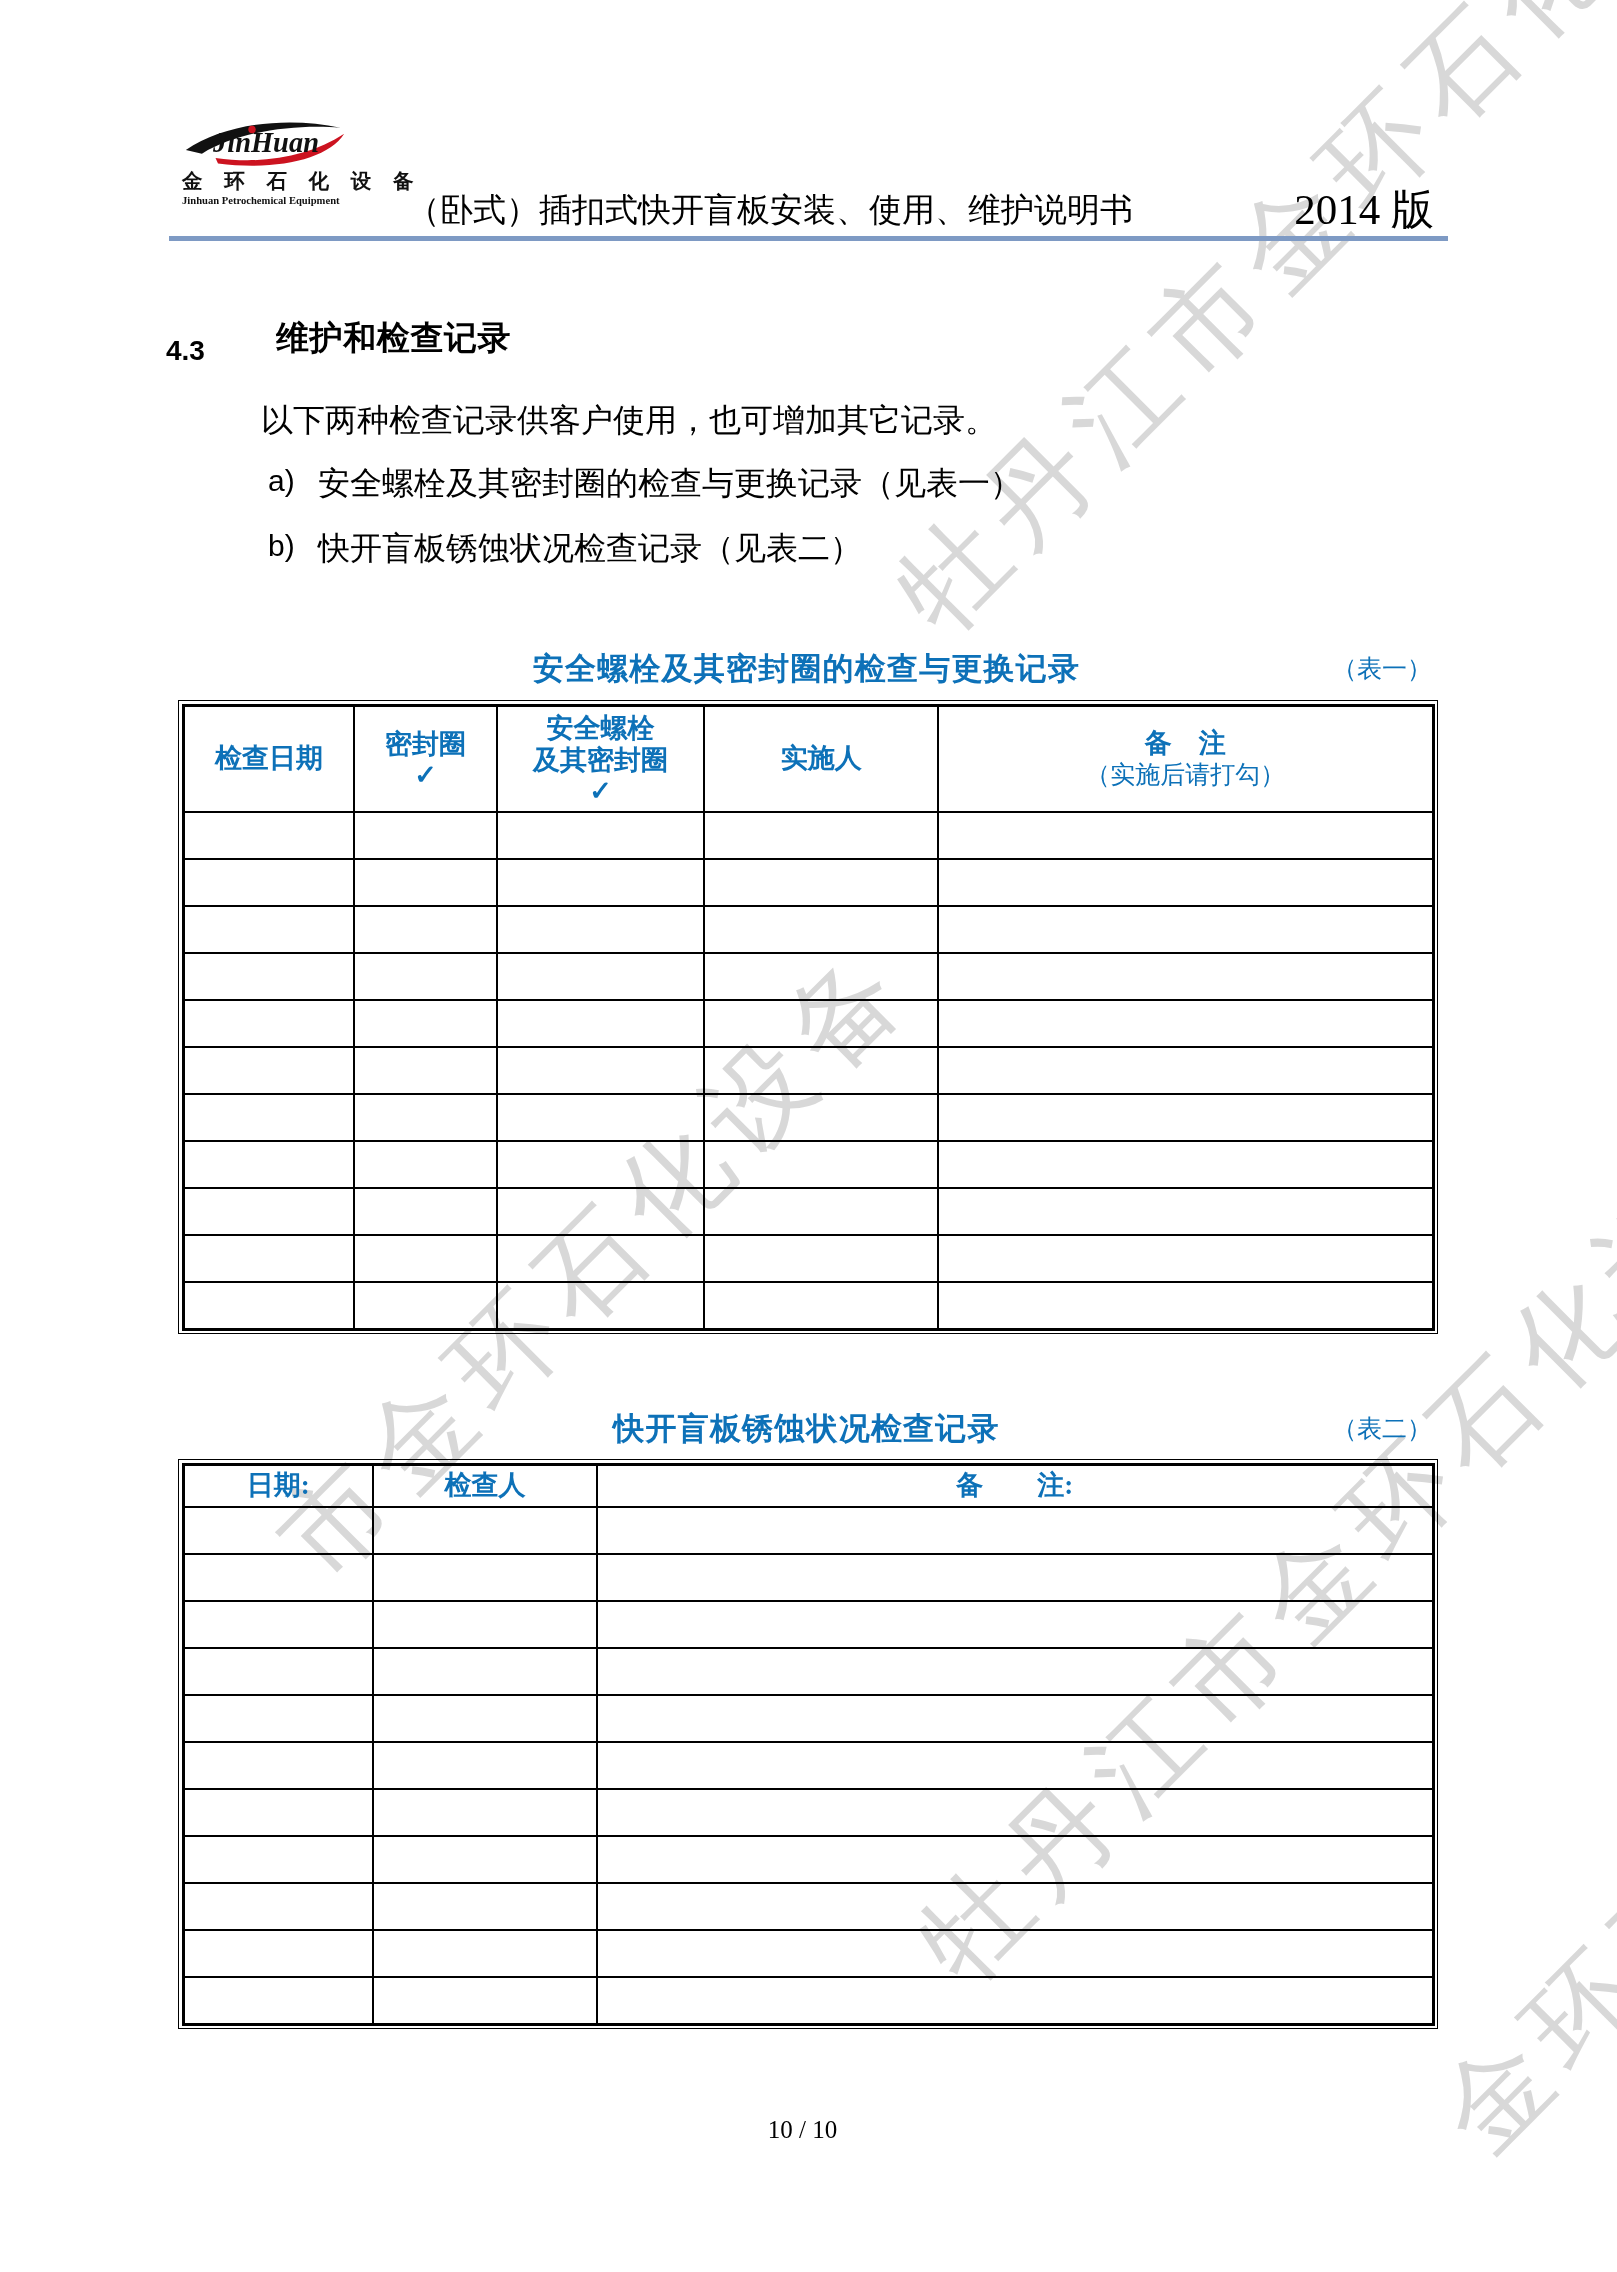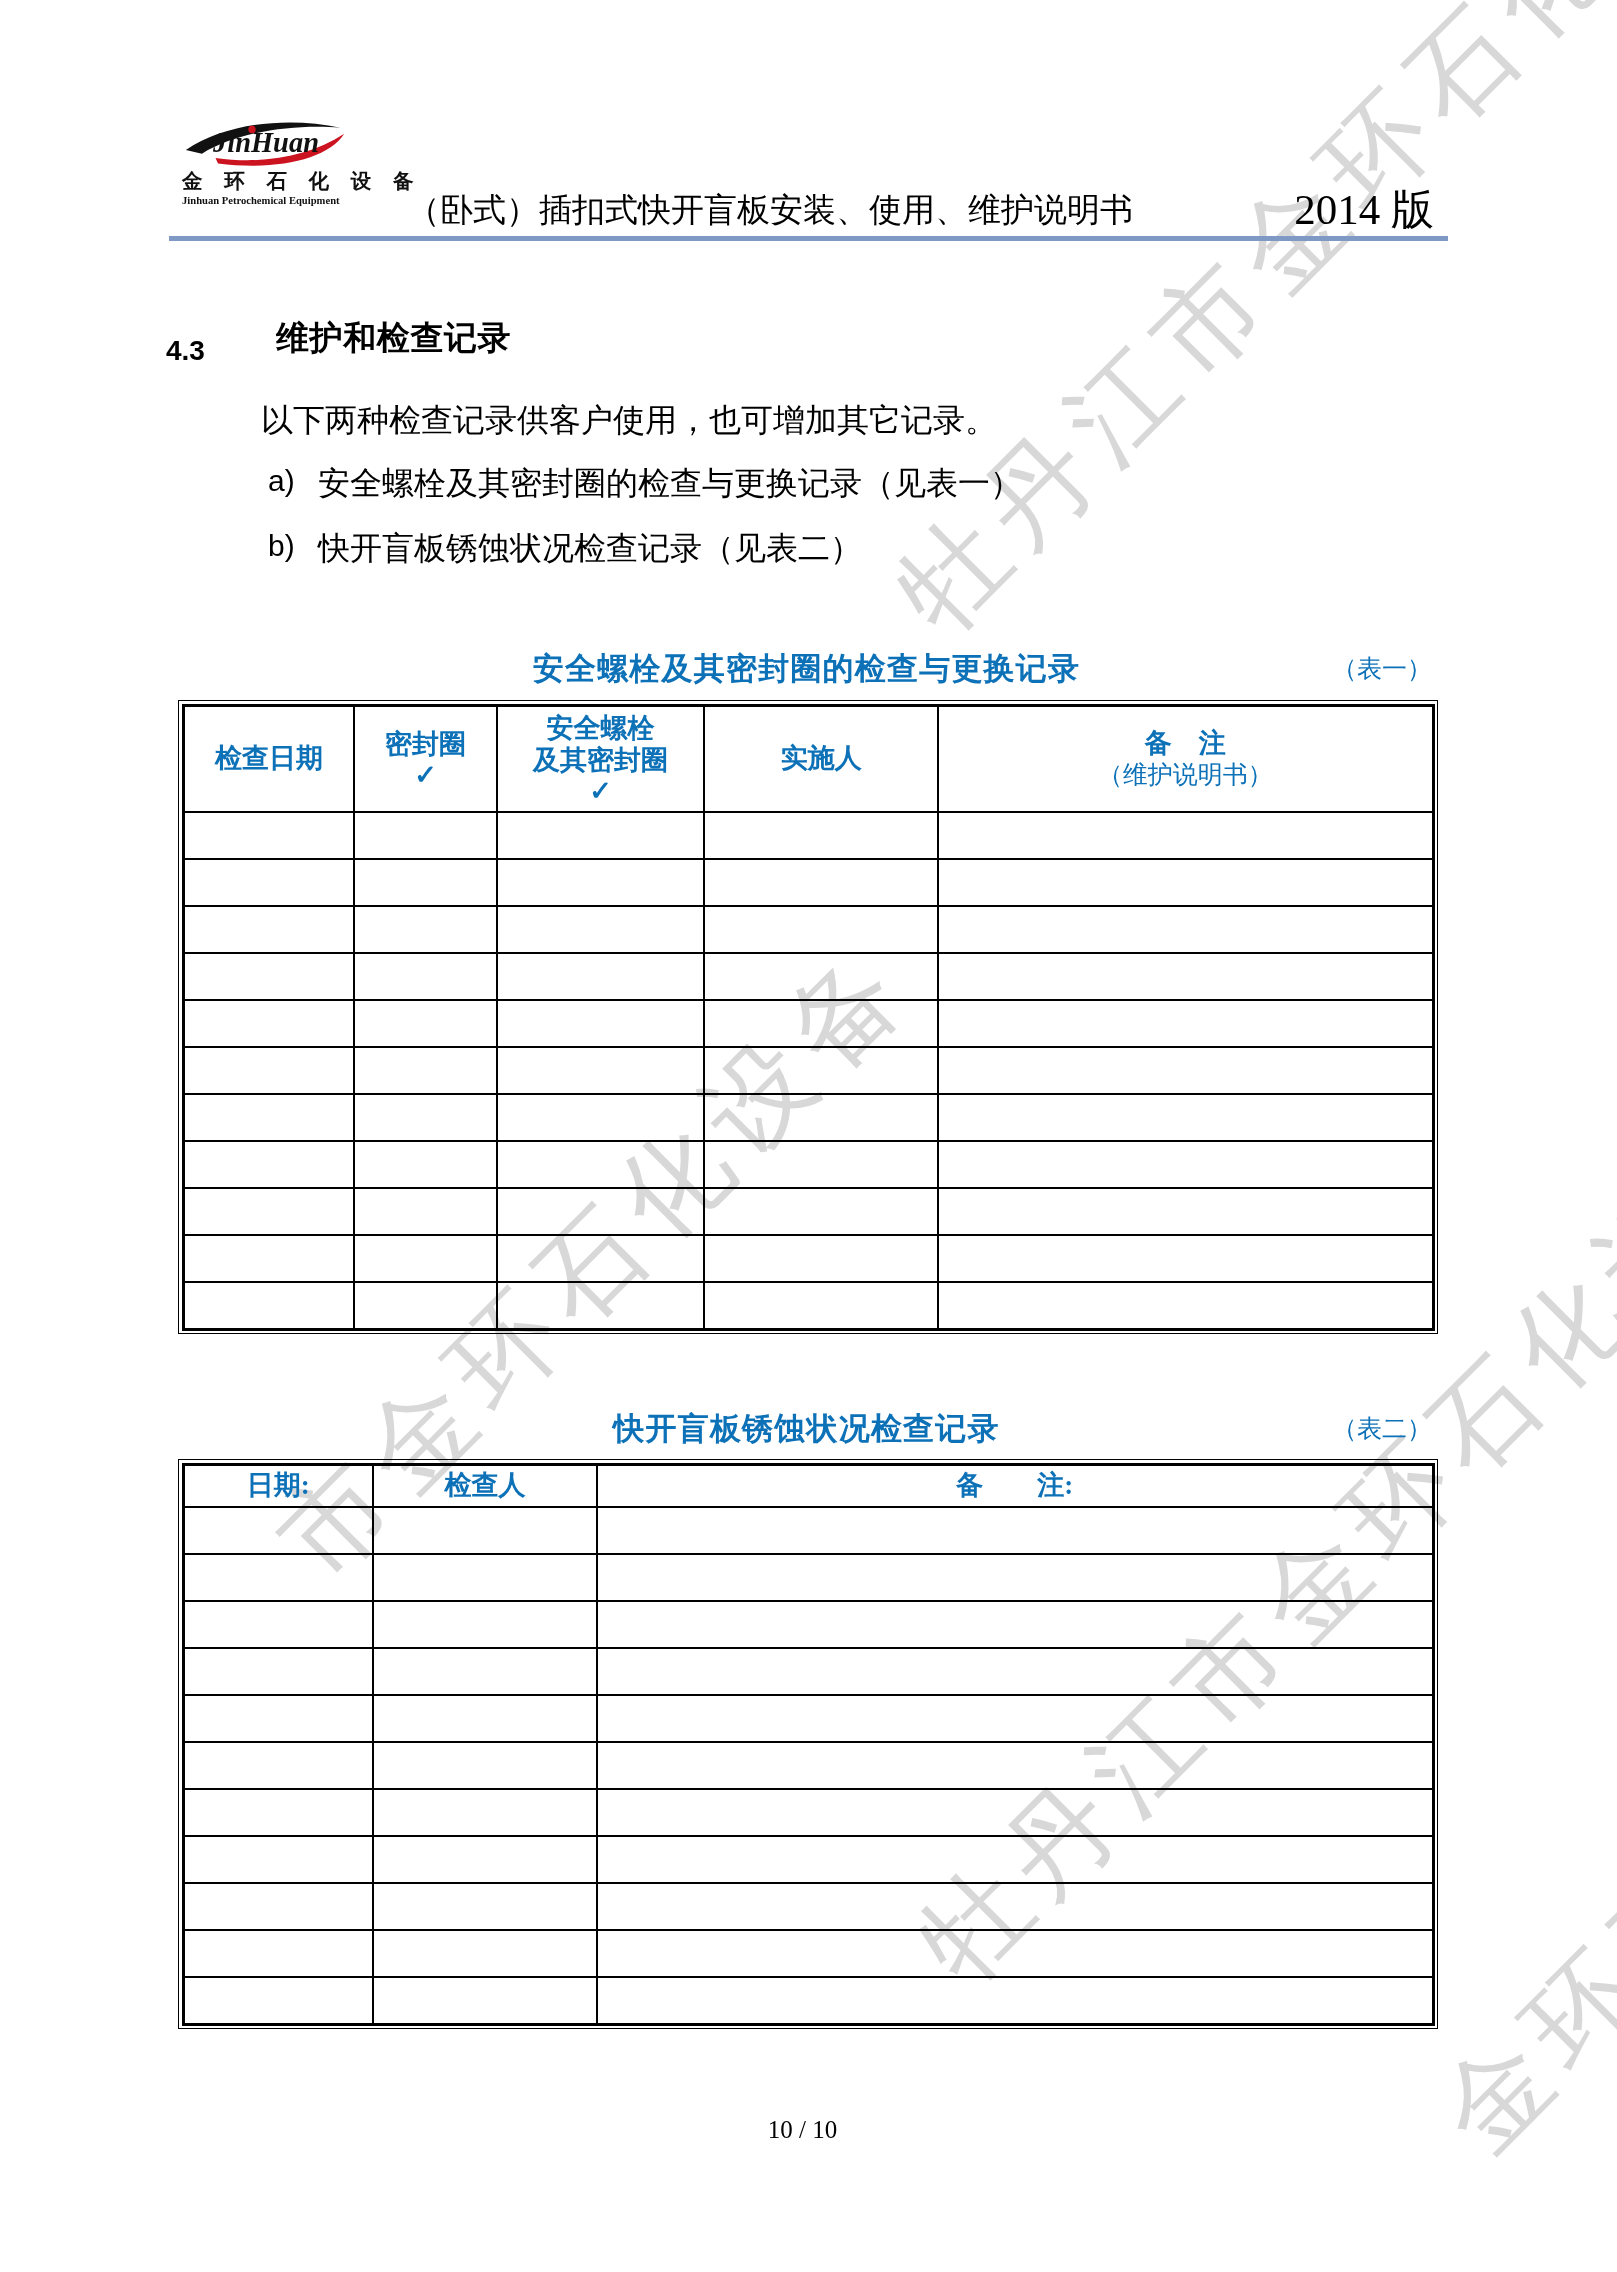--- a/index.html
+++ b/index.html
@@ -174,21 +174,21 @@
             <span class="check">✓</span>
           </td>
           <td class="hd">
             <span>安全螺栓</span><br>
             <span>及其密封圈</span>
             <span class="check">✓</span>
           </td>
           <td class="hd">实施人</td>
           <td class="hd">
             <span>备　注</span>
-            <span class="sub">（维护说明书）</span>
+            <span class="sub">（实施后请打勾）</span>
           </td>
         </tr>
       <tr class="data-row">
             <td></td>
             <td></td>
             <td></td>
             <td></td>
             <td></td>
           </tr>
           <tr class="data-row">

